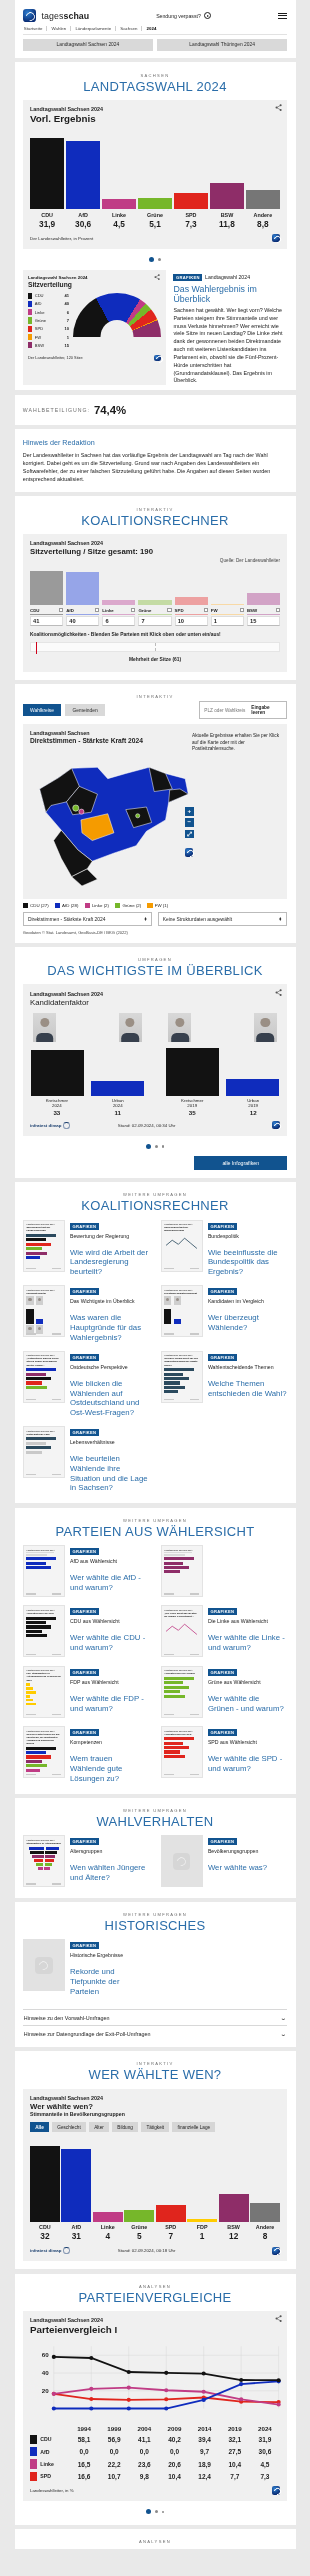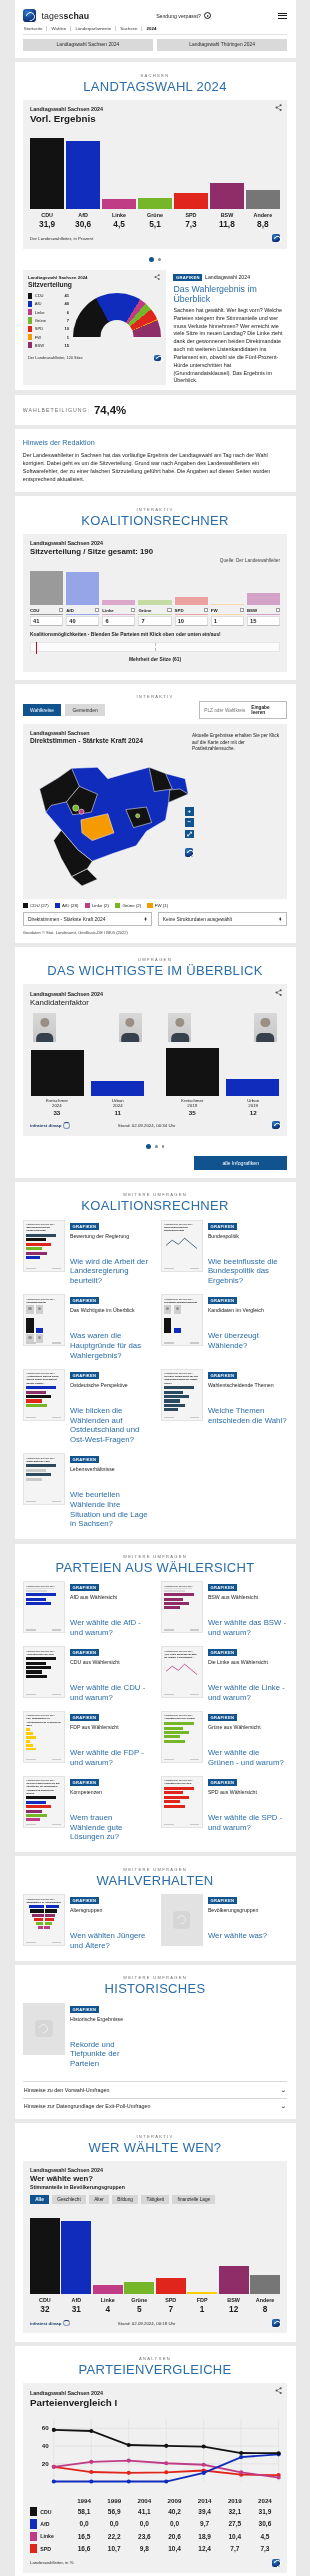--- a/index.html
+++ b/index.html
@@ -134,21 +134,21 @@
   .thumb .tk { color:#555; font-size:2.1px; font-weight:bold; }
   .thumb .tt { color:#111; font-size:2.4px; font-weight:bold; margin:1px 0 1.6px 0; line-height:1.3; }
   .thumb .tline { height:1.6px; background:#d9d9d9; margin:1px 0; width:80%; }
   .thumb .hb { height:3.1px; margin:1.3px 0; }
   .thumb .foot { position:absolute; left:2.6px; bottom:1.6px; right:2.6px; display:flex; justify-content:space-between; }
   .thumb .foot i { display:block; width:9.3px; height:1.3px; background:#c9c9c9; }
   .thumb.ph { background:#e2e2e2; border:none; display:flex; align-items:center; justify-content:center; }
   .thumb.ph .globe { width:17.6px; height:17.6px; border-radius:4.1px; background:#d6d6d6; position:relative; }
   .thumb.ph .globe::after { content:""; position:absolute; left:4.1px; top:4.1px; width:7.2px; height:7.2px; border:1.6px solid #eee; border-radius:50%; border-left-color:transparent; transform:rotate(-35deg); }
   .t-body .cat { font-size:5.2px; margin-top:3.1px; }
-  .t-body .ttl { color:#2a6da9; font-size:7.8px; line-height:1.25; font-weight:400; margin-top:18px; cursor:pointer; }
+  .t-body .ttl { color:#2a6da9; font-size:7.8px; line-height:1.25; font-weight:400; margin-top:9px; cursor:pointer; }
   .tphotos { display:flex; gap:2.1px; margin:1px 0; }
   .tphoto { width:7.2px; height:8.8px; background:#cfcfcf; position:relative; }
   .tphoto::after { content:""; position:absolute; left:2.1px; top:1.6px; width:3.1px; height:3.1px; border-radius:50%; background:#98908a; }
   .tvbars { display:flex; align-items:flex-end; gap:2.6px; height:17.6px; margin-top:1.6px; }
   
   .acc { border-top:0.5px solid #d8d8d8; display:flex; align-items:center; font-size:5.4px; padding:4.7px 1px; cursor:pointer; }
   .acc .chev { margin-left:auto; color:#333; font-size:5.7px; transform:scaleX(1.4); }
   
   .chips { display:flex; gap:3.1px; margin-top:5.2px; }
   .chip { font-size:4.7px; background:#d6d6d6; padding:2.1px 5.2px; cursor:pointer; }
@@ -739,21 +739,20 @@
             <div class="tline" style="width: 60%;"></div>
             <div class="hb" style="background: rgb(142, 45, 104); width: 85%;"></div>
             <div class="hb" style="background: rgb(142, 45, 104); width: 55%;"></div>
             <div class="hb" style="background: rgb(142, 45, 104); width: 70%;"></div>
             <div class="hb" style="background: rgb(142, 45, 104); width: 45%;"></div>
             <div class="foot">
               <i></i>
               <i></i>
             </div>
           </div>
-          <div class="t-body"><span class="badge">GRAFIKEN</span><div class="cat">BSW aus Wählersicht</div><div class="ttl">Wer wählte das BSW - und warum?</div></div>
         </article>
         <article class="teaser">
           <div class="thumb">
             <div class="tk">Landtagswahl Sachsen 2024</div>
             <div class="tt">Ansichten über die CDU</div>
             <div class="hb" style="background: rgb(18, 18, 18); width: 85%;"></div>
             <div class="hb" style="background: rgb(18, 18, 18); width: 55%;"></div>
             <div class="hb" style="background: rgb(18, 18, 18); width: 70%;"></div>
             <div class="hb" style="background: rgb(18, 18, 18); width: 45%;"></div>
             <div class="hb" style="background: rgb(18, 18, 18); width: 60%;"></div>

